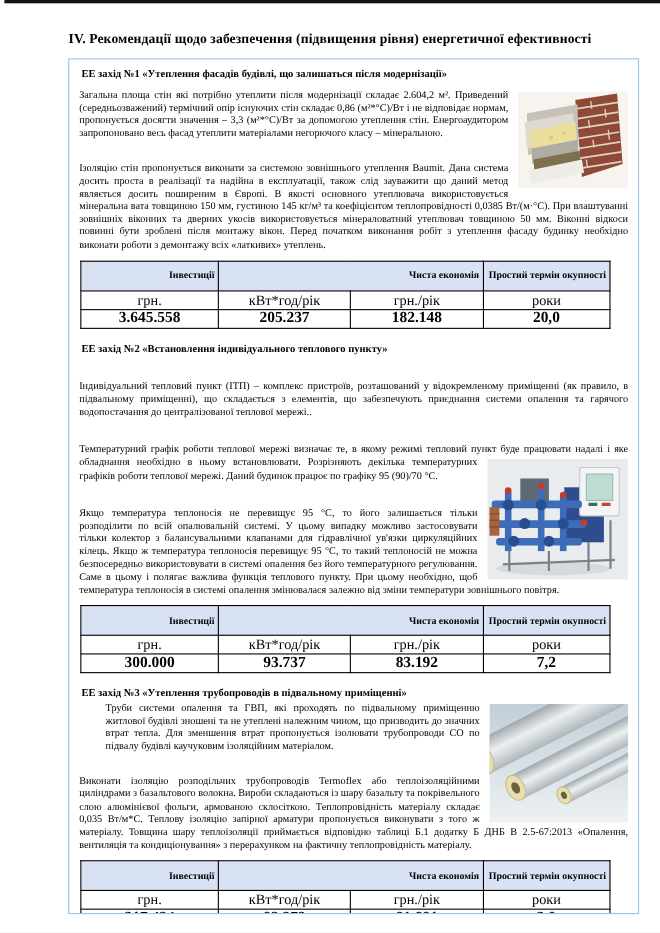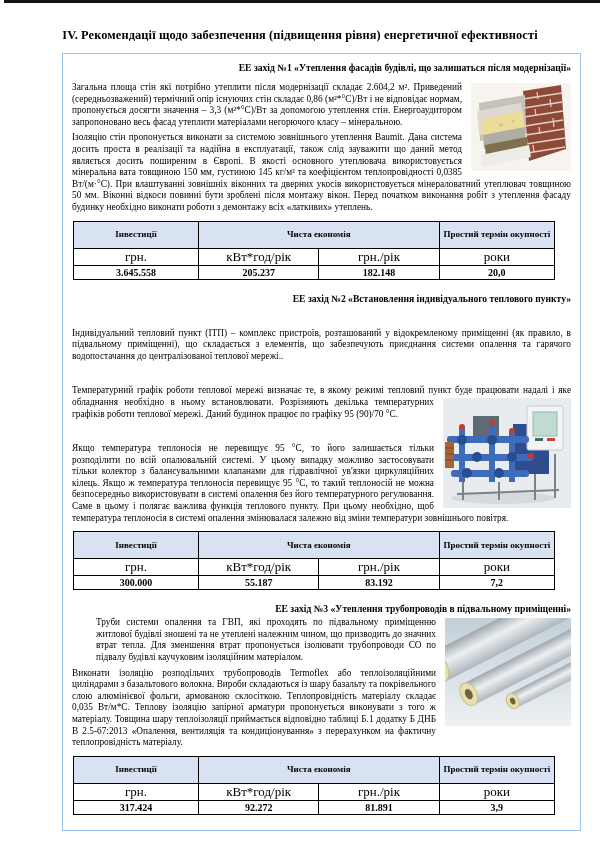--- a/index.html
+++ b/index.html
@@ -11,39 +11,39 @@
   }
   .top-bar { position:absolute; top:0; left:4px; right:0; height:3px; background:#141414; }
   .title {
     position:absolute; top:28px; left:0; width:100%;
     text-align:center; font-size:12.4px; font-weight:bold; letter-spacing:0.1px;
   }
   .content-box {
     position:absolute; left:62px; top:53px; width:519px; height:778px;
     border:1.6px solid #9CC2E5; padding:5px 9px 0 9px; overflow:hidden;
   }
-  .m-head { font-weight:bold; font-size:9.6px; line-height:12px; margin:3px 0 8px 2px;text-align:right; }
+  .m-head { font-weight:bold; font-size:9.6px; line-height:12px; margin:3px 0 8px 2px; }
   .m-text { font-size:9.3px; line-height:11.6px; text-align:justify; }
-  .pblock { display:block; margin-top:4px; }
+  .pblock { display:block; margin-top:20px; }
   .pgap   { display:block; margin-top:23px; }
   .fr { float:right; margin:1px 0 3px 9px; }
   .measure { margin-bottom:13px; }
   .clear { clear:both; }
 
   table.res {
     border-collapse:collapse; width:calc(100% - 17px); margin:7px 0 0 1px;
     border:1.6px solid #000; table-layout:fixed;
   }
   table.res th, table.res td { border:1px solid #000; text-align:center; vertical-align:middle; }
   table.res th.hdr {
     background:#D9E2F3; font-weight:bold; font-size:9px; line-height:11px;
-    height:27px; padding:1px 3px;
+    height:27px; padding:1px 3px;text-align:right;
   }
   table.res td.unit { font-size:13px; height:13px; padding:0 2px; }
-  table.res td.val  { font-size:10px; font-weight:bold; height:14px; padding:0 2px; }
+  table.res td.val  { font-size:14px; font-weight:bold; height:14px; padding:0 2px; }
 </style>
 </head>
 <body>
 
 <div class="page">
   <div class="top-bar"></div>
   <div class="title">IV. Рекомендації щодо забезпечення (підвищення рівня) енергетичної ефективності</div>
 
   <div class="content-box">
 
@@ -195,21 +195,21 @@
           <th class="hdr">Простий термін окупності</th>
         </tr>
         <tr>
           <td class="unit">грн.</td>
           <td class="unit">кВт*год/рік</td>
           <td class="unit">грн./рік</td>
           <td class="unit">роки</td>
         </tr>
         <tr>
           <td class="val">300.000</td>
-          <td class="val">55.187</td>
+          <td class="val">93.737</td>
           <td class="val">83.192</td>
           <td class="val">7,2</td>
         </tr>
       </tbody>
         </table>
     </section>
 
     <section class="measure">
       <div class="m-head" style="margin-bottom:2px;">ЕЕ захід №3 «Утеплення трубопроводів в підвальному приміщенні»</div>
       <div class="m-text">

